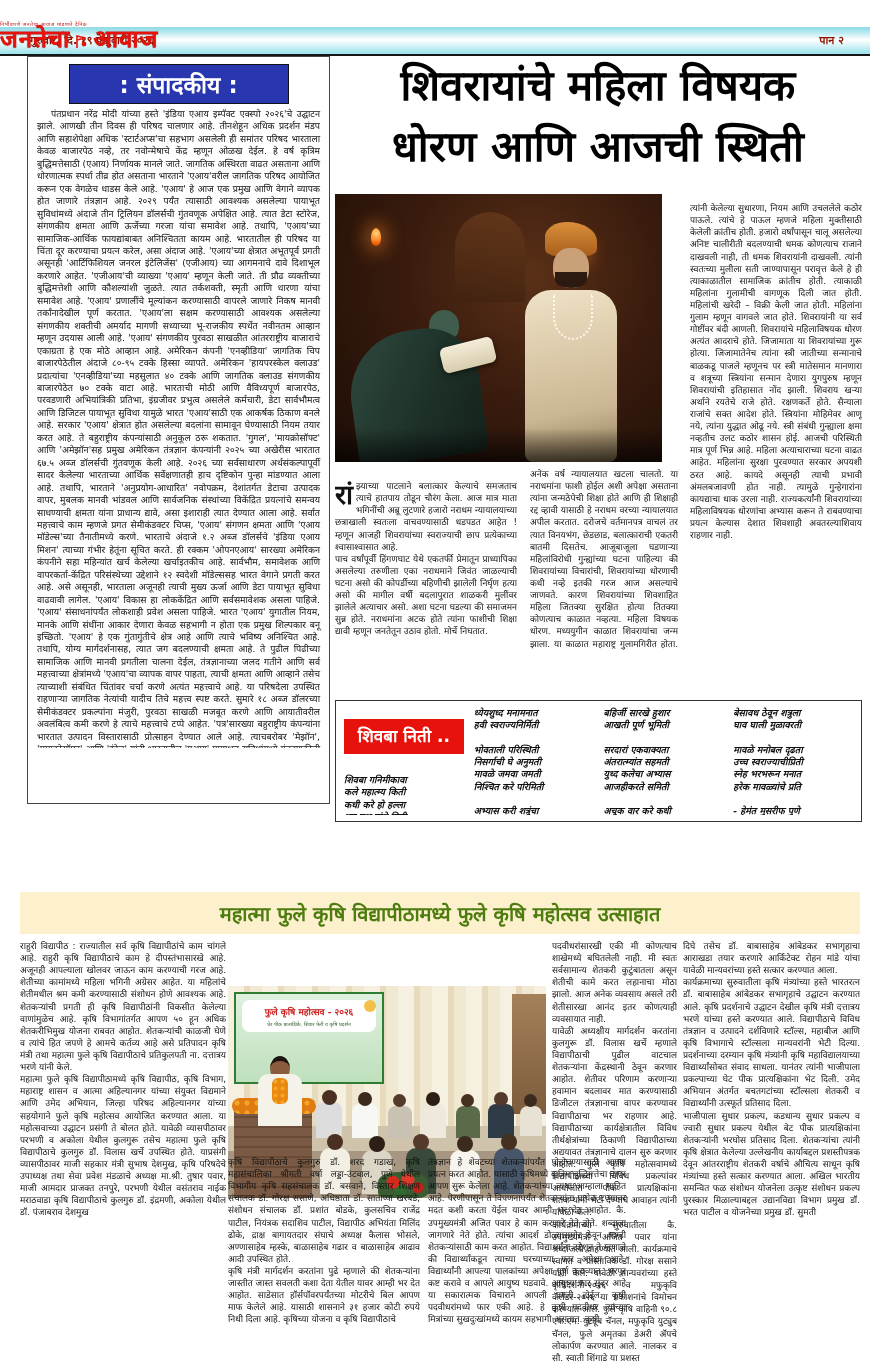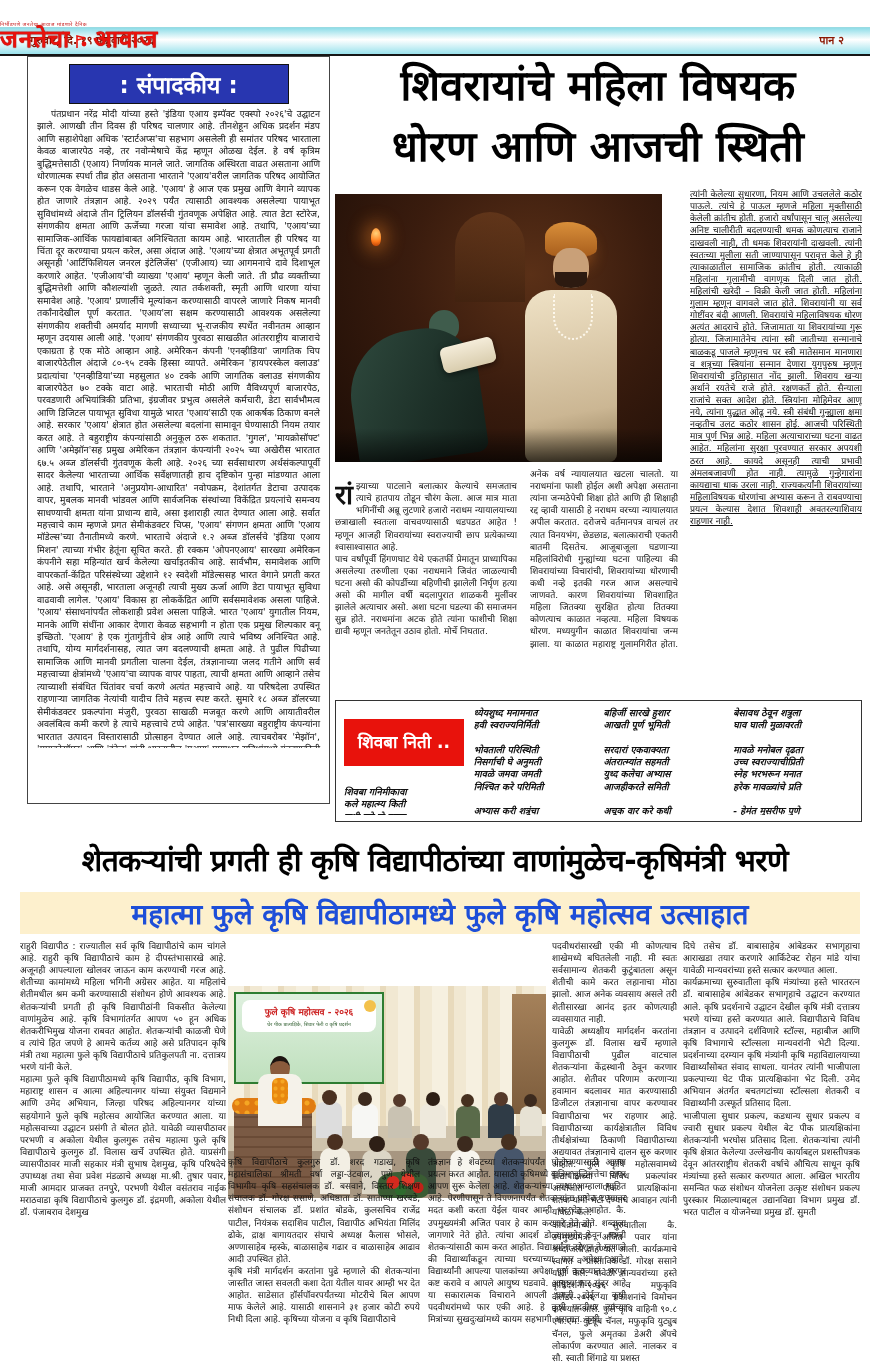--- a/index.html
+++ b/index.html
@@ -34,28 +34,28 @@
   .newscol{position:absolute;font-size:8.9px;line-height:1.36;text-align:justify;
            white-space:pre-line;overflow:hidden;}
   .dropcap{float:left;font-size:27px;font-weight:bold;line-height:1;padding:1px 3px 0 0;}
   .byline{margin-top:6px;text-align:right;font-weight:bold;font-size:10px;line-height:1.5;white-space:pre-line;}
   
   .niti-box{position:absolute;left:335px;top:700px;width:527px;height:122px;
             border:1px solid #333;box-sizing:border-box;display:flex;padding:6px 8px;gap:10px;}
   .niti-col{width:122px;font-size:9.3px;font-weight:bold;font-style:italic;
             line-height:1.32;white-space:pre-line;overflow:hidden;}
   .niti-label{background:#e8120c;color:#fff;font-size:17px;font-weight:bold;font-style:normal;
-              text-align:center;padding:12px 2px;margin-bottom:8px;}
+              text-align:center;padding:6px 2px;margin-bottom:8px;}
   
   .agri-head{position:absolute;left:10px;top:830px;width:850px;height:58px;overflow:hidden;
              display:flex;justify-content:center;align-items:center;
              font-size:30px;font-weight:bold;white-space:nowrap;letter-spacing:-.5px;color:#000;}
   .agri-sub{position:absolute;left:20px;top:892px;width:840px;height:42px;background:#fdf0cd;
             display:flex;justify-content:center;align-items:center;
-            font-size:28px;font-weight:bold;color:#1d4ed8;}
+            font-size:20px;font-weight:bold;color:#4d7c0f;}
   .art-photo{position:absolute;left:228px;top:938px;width:318px;height:212px;overflow:hidden;
              background:linear-gradient(#efe7d4 0 65%,#cfc3ac 65% 78%,#a79681 78% 100%);margin-top:48px;}
   
   .abs{position:absolute;}
 </style>
 </head>
 <body>
 
 <div class="page">
 
@@ -99,21 +99,21 @@
       <div class="abs" style="left:96px;top:40px;width:54px;height:26px;background:linear-gradient(#f4ecd9,#d9cdae);border-radius:6px;transform:rotate(-14deg);box-shadow:0 2px 6px rgba(0,0,0,.5);"></div>
     </div>
     <div class="abs" style="left:0;bottom:0;width:327px;height:34px;background:linear-gradient(rgba(0,0,0,0),rgba(0,0,0,.65));"></div>
   </div>
 
   <div class="newscol" style="left:335px;top:468px;width:182px;height:182px;">
     <span class="dropcap">रां</span><span>झ्याच्या पाटलाने बलात्कार केल्याचे समजताच त्याचे हातपाय तोडून चौरंग केला. आज मात्र माता भगिनींची अब्रू लुटणारे हजारो नराधम न्यायालयाच्या छत्राखाली स्वतःला वाचवण्यासाठी धडपडत आहेत ! म्हणून आजही शिवरायांच्या स्वराज्याची छाप प्रत्येकाच्या श्वासाश्वासात आहे.
 पाच वर्षांपूर्वी हिंगणघाट येथे एकतर्फी प्रेमातून प्राध्यापिका असलेल्या तरुणीला एका नराधमाने जिवंत जाळल्याची घटना असो की कोपर्डीच्या बहिणीची झालेली निर्घृण हत्या असो की मागील वर्षी बदलापुरात शाळकरी मुलींवर झालेले अत्याचार असो. अशा घटना घडल्या की समाजमन सुन्न होते. नराधमांना अटक होते त्यांना फाशीची शिक्षा द्यावी म्हणून जनतेतून उठाव होतो. मोर्चे निघतात.</span>
   </div>
   <div class="newscol" style="left:530px;top:468px;width:148px;height:182px;">अनेक वर्ष न्यायालयात खटला चालतो. या नराधमांना फाशी होईल अशी अपेक्षा असताना त्यांना जन्मठेपेची शिक्षा होते आणि ही शिक्षाही रद्द व्हावी यासाठी हे नराधम वरच्या न्यायालयात अपील करतात. दरोजचे वर्तमानपत्र वाचलं तर त्यात विनयभंग, छेडछाड, बलात्काराची एकतरी बातमी दिसतेच. आजूबाजूला घडणाऱ्या महिलांविरोधी गुन्ह्यांच्या घटना पाहिल्या की शिवरायांच्या विचारांची, शिवरायांच्या धोरणाची कधी नव्हे इतकी गरज आज असल्याचे जाणवते. कारण शिवरायांच्या शिवशाहित महिला जितक्या सुरक्षित होत्या तितक्या कोणत्याच काळात नव्हत्या. महिला विषयक धोरण. मध्ययुगीन काळात शिवरायांचा जन्म झाला. या काळात महाराष्ट्र गुलामगिरीत होता. शिवरायांनी महाराष्ट्राला गुलामगिरीतून मुक्त करून हिंदवी स्वराज्य स्थापण्याचा संकल्प केला. मराठी माणसांच्या मनात स्वाभिमान जागवला. अठरापगड जातींना एकत्र करून त्यांनी हिंदवी स्वराज्याची स्थापना केली. यात सर्वात मोठे कार्य म्हणजे महिलांचा सामाजिक दर्जा उंचावण्यासाठी</div>
-  <div class="newscol" style="left:690px;top:176px;width:172px;height:500px;text-decoration:underline;">
+  <div class="newscol" style="left:690px;top:190px;width:172px;height:500px;">
     <span>त्यांनी केलेल्या सुधारणा, नियम आणि उचललेले कठोर पाऊले. त्यांचे हे पाऊल म्हणजे महिला मुक्तीसाठी केलेली क्रांतीच होती. हजारो वर्षांपासून चालू असलेल्या अनिष्ट चालीरीती बदलण्याची धमक कोणत्याच राजाने दाखवली नाही, ती धमक शिवरायांनी दाखवली. त्यांनी स्वतःच्या मुलीला सती जाण्यापासून परावृत्त केले हे ही त्याकाळातील सामाजिक क्रांतीच होती. त्याकाळी महिलांना गुलामीची वागणूक दिली जात होती. महिलांची खरेदी – विक्री केली जात होती. महिलांना गुलाम म्हणून वागवले जात होते. शिवरायांनी या सर्व गोष्टींवर बंदी आणली. शिवरायांचे महिलाविषयक धोरण अत्यंत आदराचे होते. जिजामाता या शिवरायांच्या गुरू होत्या. जिजामातेनेच त्यांना स्त्री जातीच्या सन्मानाचे बाळकडू पाजले म्हणूनच पर स्त्री मातेसमान मानणारा व शत्रूच्या स्त्रियांना सन्मान देणारा युगपुरुष म्हणून शिवरायांची इतिहासात नोंद झाली. शिवराय खऱ्या अर्थाने रयतेचे राजे होते. रक्षणकर्ते होते. सैन्याला राजांचे सक्त आदेश होते. स्त्रियांना मोहिमेवर आणू नये, त्यांना युद्धात ओढू नये. स्त्री संबंधी गुन्ह्याला क्षमा नव्हतीच उलट कठोर शासन होई. आजची परिस्थिती मात्र पूर्ण भिन्न आहे. महिला अत्याचाराच्या घटना वाढत आहेत. महिलांना सुरक्षा पुरवण्यात सरकार अपयशी ठरत आहे. कायदे असूनही त्याची प्रभावी अंमलबजावणी होत नाही. त्यामुळे गुन्हेगारांना कायद्याचा धाक उरला नाही. राज्यकर्त्यांनी शिवरायांच्या महिलाविषयक धोरणांचा अभ्यास करून ते राबवण्याचा प्रयत्न केल्यास देशात शिवशाही अवतरल्याशिवाय राहणार नाही.</span>
   </div>
 
   <div class="niti-box">
     <div class="niti-col">
       <div class="niti-label">शिवबा निती ..</div>
       <div>शिवबा गनिमीकावा
 कले महात्म्य किती
 कधी करे हो हल्ला
 शत्रू पक्ष बांधे मिती
@@ -146,21 +146,20 @@
 
 मावळे मनोबल दृढता
 उच्च स्वराज्याचीप्रिती
 स्नेह भरभरून मनात
 हरेक मावळ्यांचे प्रति
 
 - हेमंत मुसरीफ पुणे
 ९७३०३०६९९६</div>
   </div>
 
-  <div class="agri-head">शेतकऱ्यांची प्रगती ही कृषि विद्यापीठांच्या वाणांमुळेच-कृषिमंत्री भरणे</div>
   <div class="agri-sub">महात्मा फुले कृषि विद्यापीठामध्ये फुले कृषि महोत्सव उत्साहात</div>
 
   <div class="newscol" style="left:20px;top:940px;width:206px;height:428px;">राहुरी विद्यापीठ : राज्यातील सर्व कृषि विद्यापीठांचे काम चांगले आहे. राहुरी कृषि विद्यापीठाचे काम हे दीपस्तंभासारखे आहे. अजूनही आपल्याला खोलवर जाऊन काम करण्याची गरज आहे. शेतीच्या कामांमध्ये महिला भगिनी अग्रेसर आहेत. या महिलांचे शेतीमधील श्रम कमी करण्यासाठी संशोधन होणे आवश्यक आहे. शेतकर्‍यांची प्रगती ही कृषि विद्यापीठांनी विकसीत केलेल्या वाणांमुळेच आहे. कृषि विभागांतर्गत आपण ५० हून अधिक शेतकरीभिमुख योजना राबवत आहोत. शेतकर्‍यांची काळजी घेणे व त्यांचे हित जपणे हे आमचे कर्तव्य आहे असे प्रतिपादन कृषि मंत्री तथा महात्मा फुले कृषि विद्यापीठाचे प्रतिकुलपती ना. दत्तात्रय भरणे यांनी केले.
 महात्मा फुले कृषि विद्यापीठामध्ये कृषि विद्यापीठ, कृषि विभाग, महाराष्ट्र शासन व आत्मा अहिल्यानगर यांच्या संयुक्त विद्यमाने आणि उमेद अभियान, जिल्हा परिषद अहिल्यानगर यांच्या सहयोगाने फुले कृषि महोत्सव आयोजित करण्यात आला. या महोत्सवाच्या उद्घाटन प्रसंगी ते बोलत होते. यावेळी व्यासपीठावर परभणी व अकोला येथील कुलगुरू तसेच महात्मा फुले कृषि विद्यापीठाचे कुलगुरु डॉ. विलास खर्चे उपस्थित होते. याप्रसंगी व्यासपीठावर माजी सहकार मंत्री सुभाष देशमुख, कृषि परिषदेचे उपाध्यक्ष तथा सेवा प्रवेश मंडळाचे अध्यक्ष मा.श्री. तुषार पवार, माजी आमदार प्राजक्त तनपुरे, परभणी येथील वसंतराव नाईक मराठवाडा कृषि विद्यापीठाचे कुलगुरु डॉ. इंद्रमणी, अकोला येथील डॉ. पंजाबराव देशमुख</div>
 
   <div class="art-photo">
     <div class="abs" style="left:0;top:0;width:318px;height:140px;background:repeating-linear-gradient(90deg,#f6f0e0 0 16px,#e8dabc 16px 22px,#f1e8d2 22px 34px);"></div>
     <div class="abs" style="left:284px;top:8px;width:34px;height:120px;background:linear-gradient(#a5815a,#7c5c3c);"></div>
     <div class="abs" style="left:6px;top:6px;width:150px;height:92px;background:linear-gradient(#dff0df,#bfe0bd);border:2px solid #2e7d32;box-sizing:border-box;">
       <div style="margin:6px 6px 0 6px;background:#ffffff;border-radius:8px;padding:5px 3px;text-align:center;">

